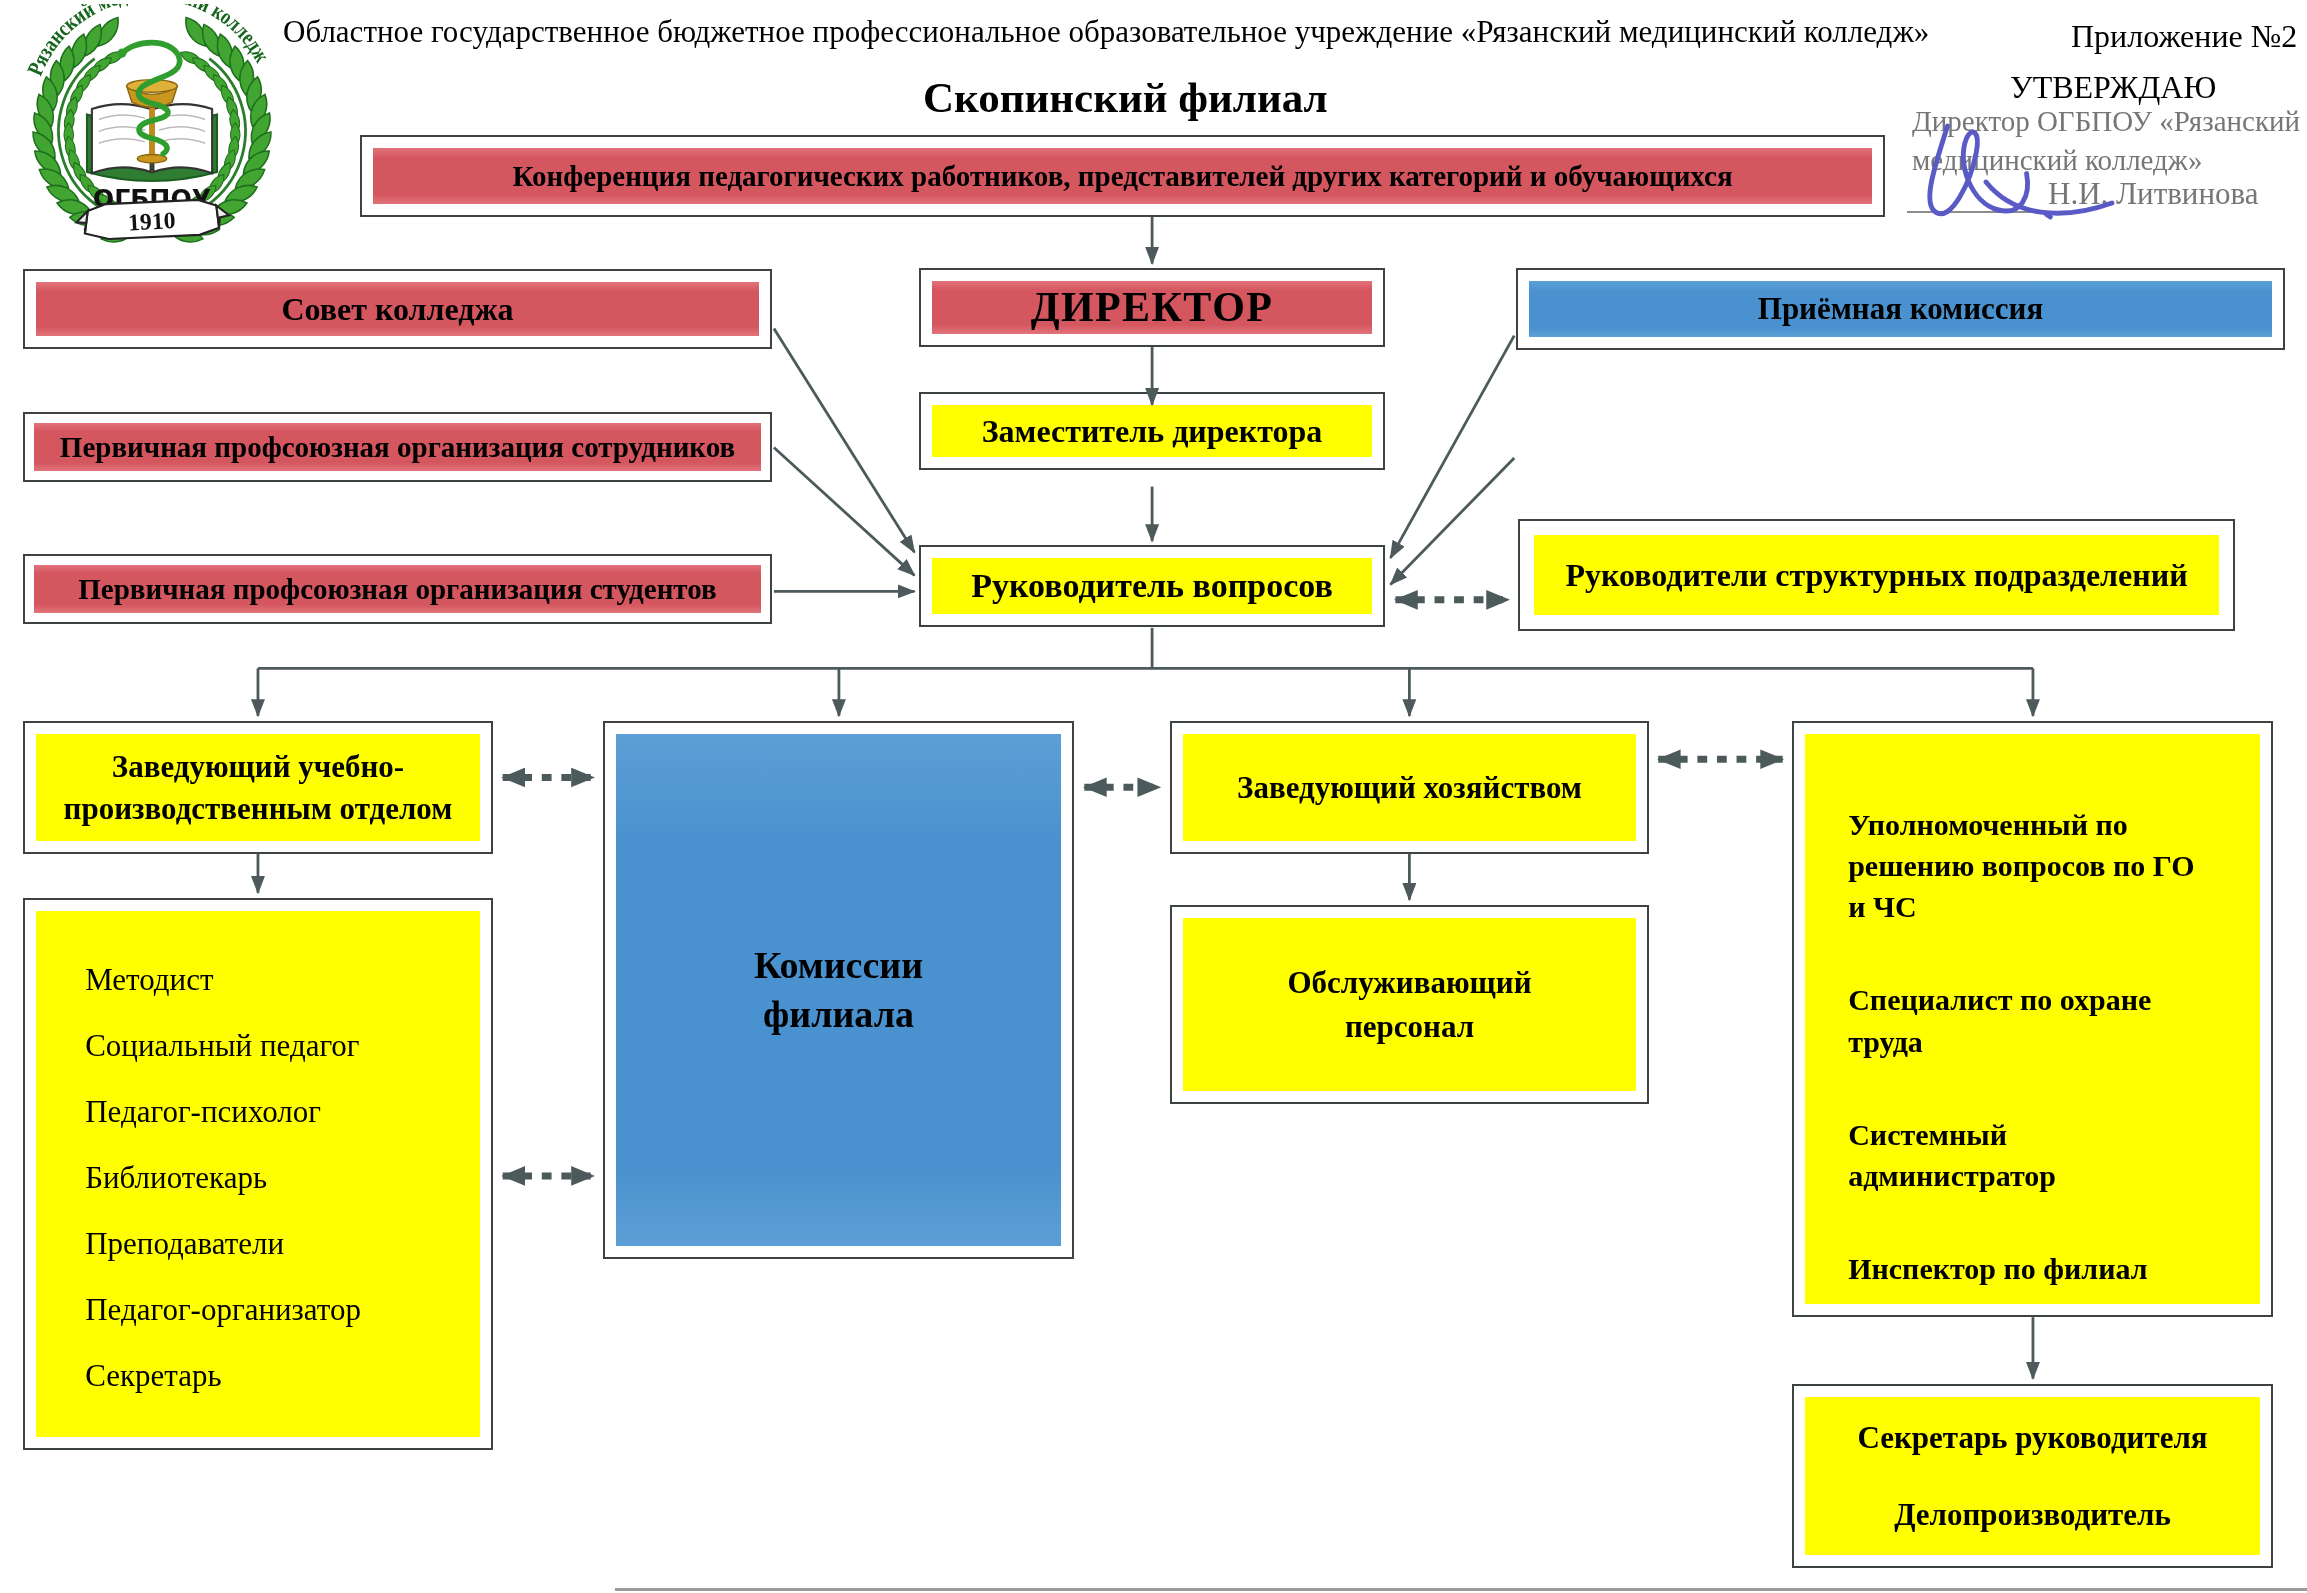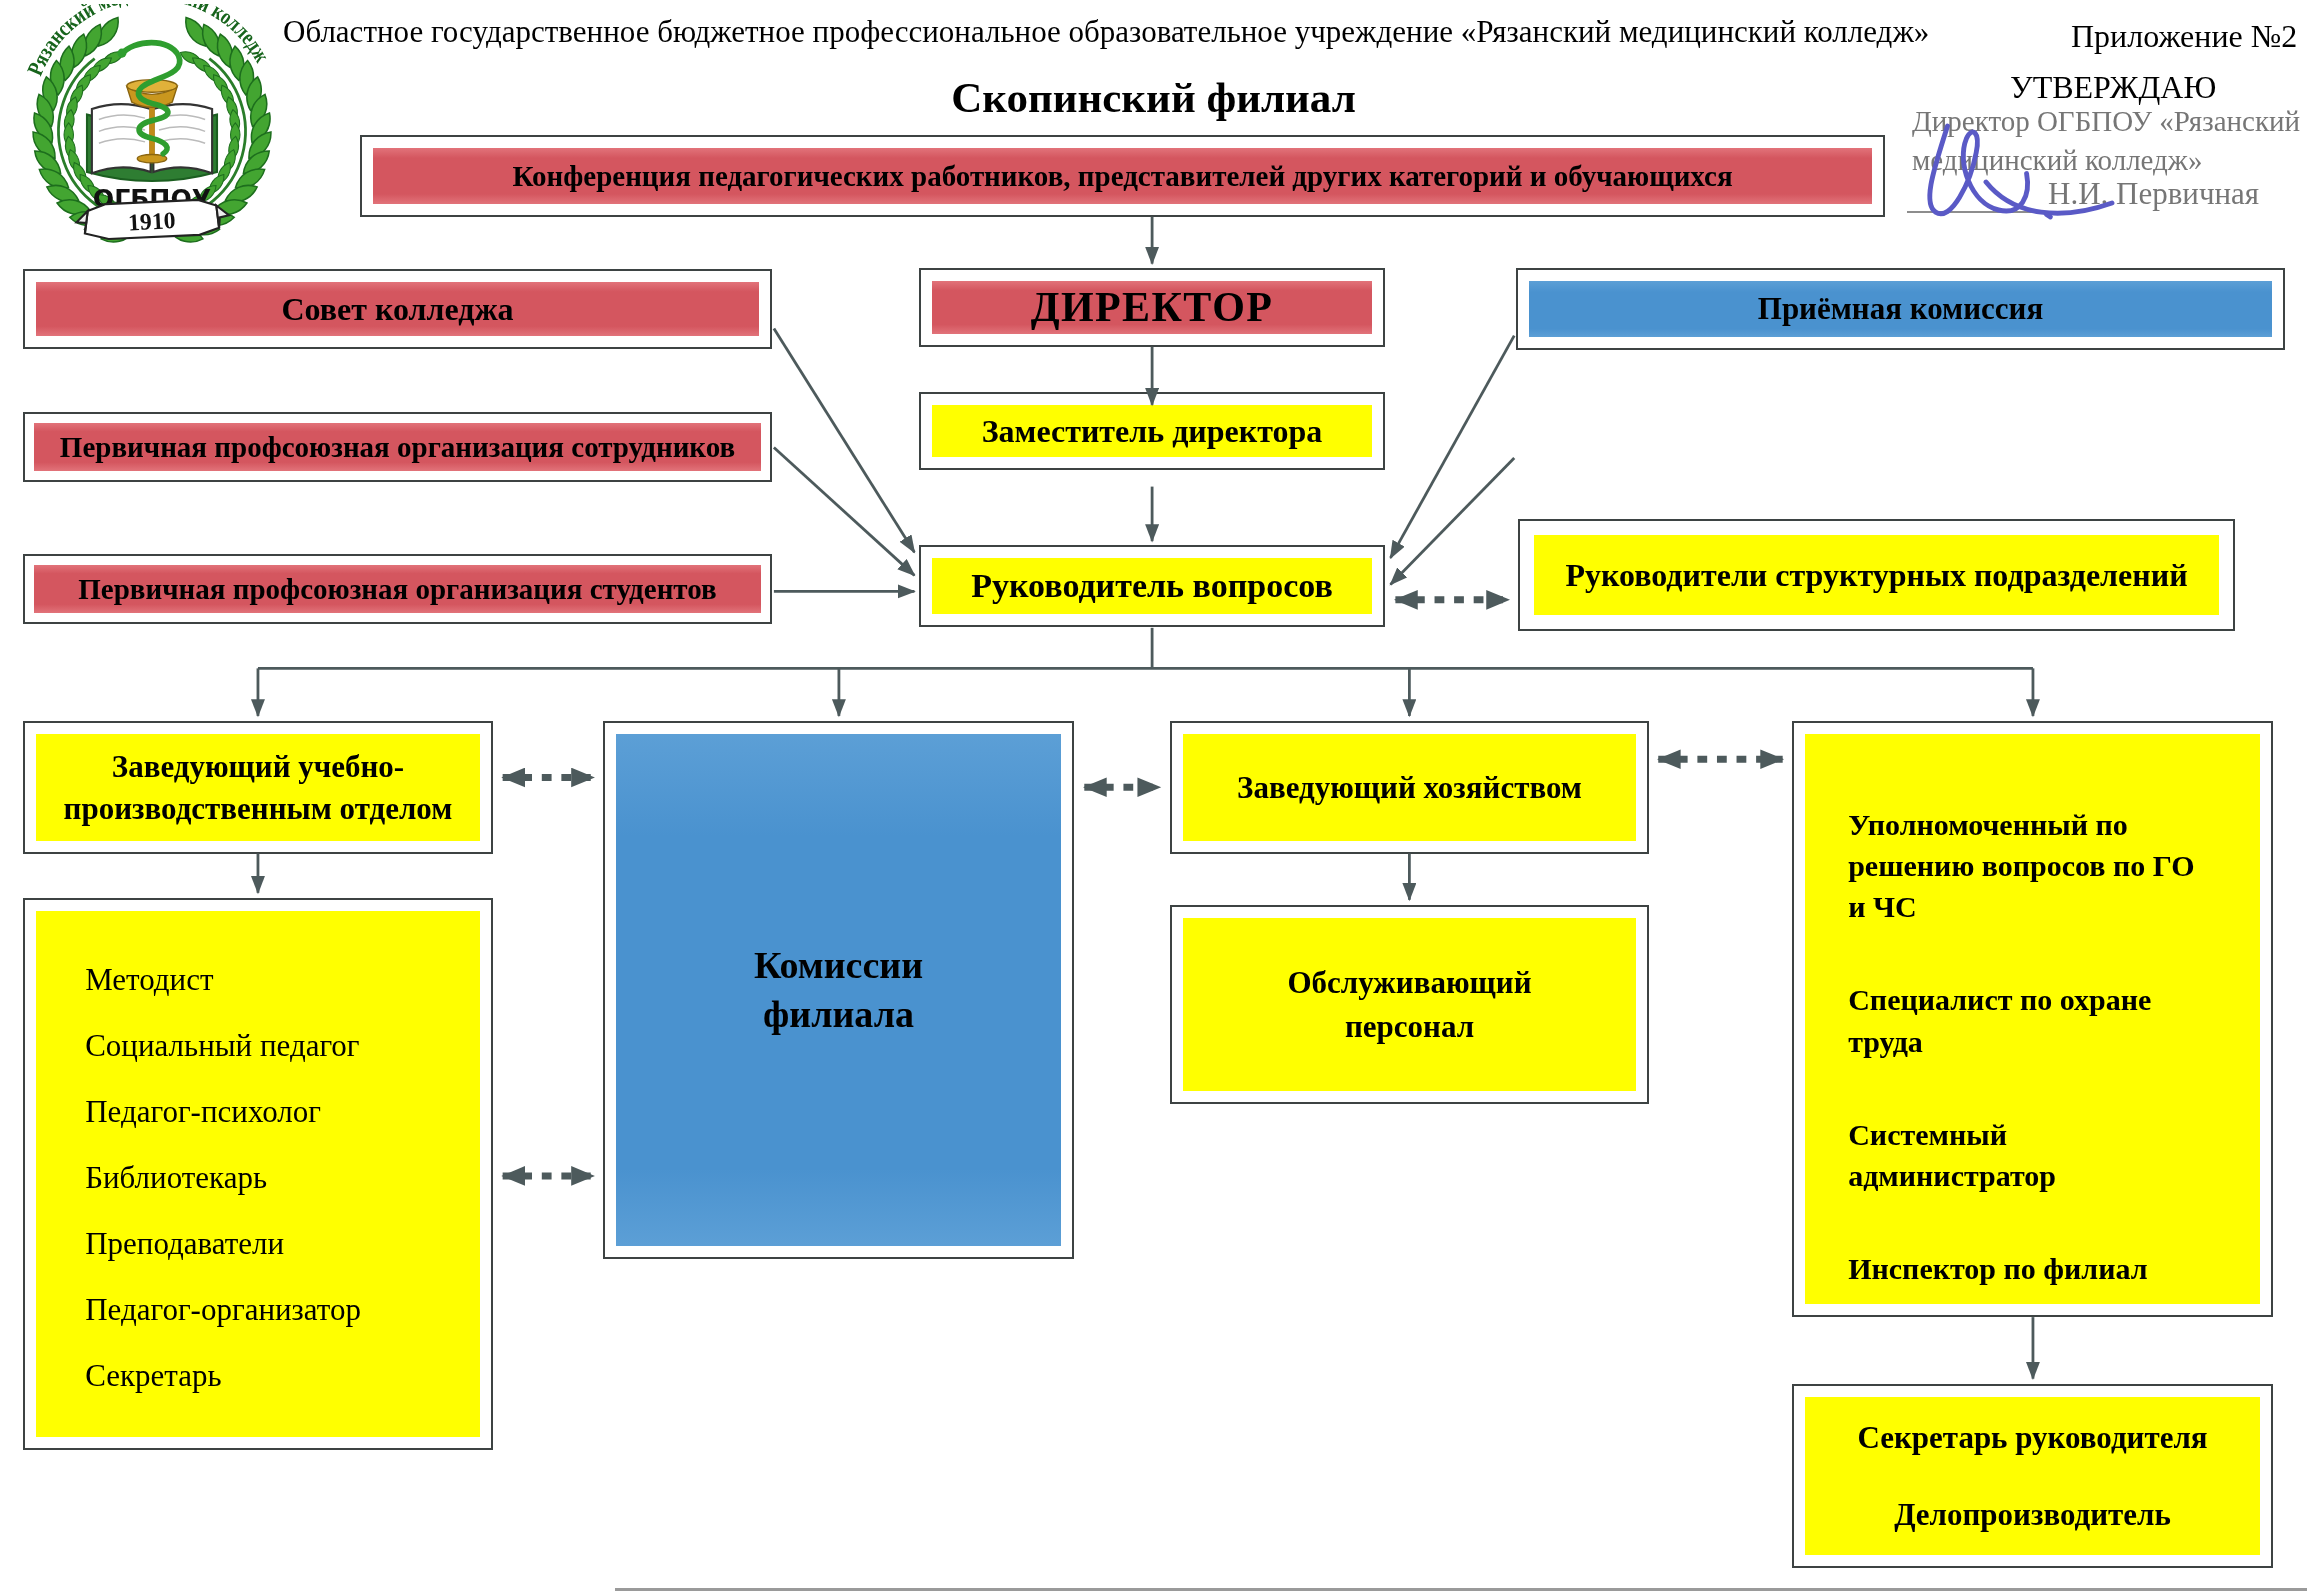--- a/index.html
+++ b/index.html
@@ -17,26 +17,26 @@
   .rsitem{font-weight:700;font-size:30px;line-height:1.37;margin-bottom:52px;white-space:pre-line;text-align:left}
   svg{position:absolute;left:0;top:0}
 </style>
 </head>
 <body>
 
 <div id="page">
 
   <div class="hdr" style="left:283px;top:14px;width:1678px;font-size:31px">Областное государственное бюджетное профессиональное образовательное учреждение «Рязанский медицинский колледж»</div>
   <div class="hdr" style="left:2071px;top:18px;font-size:32px">Приложение №2</div>
-  <div class="hdr" style="left:923px;top:73px;width:461px;text-align:center;font-size:43px;font-weight:700">Скопинский филиал</div>
+  <div class="hdr" style="left:923px;top:73px;width:461px;font-size:43px;font-weight:700">Скопинский филиал</div>
 
   <div class="hdr" style="left:2010px;top:69px;font-size:32px">УТВЕРЖДАЮ</div>
   <div class="hdr gray" style="left:1912px;top:105px;font-size:29px">Директор ОГБПОУ «Рязанский</div>
   <div class="hdr gray" style="left:1912px;top:144px;font-size:29px">медицинский колледж»</div>
-  <div class="hdr gray" style="left:2048px;top:176px;font-size:31px">Н.И. Первичная</div>
+  <div class="hdr gray" style="left:2048px;top:176px;font-size:31px">Н.И. Литвинова</div>
   <div style="position:absolute;left:1907px;top:187px;width:143px;height:24px;border-bottom:2.1px solid #8d8d8d"></div>
 
   <div class="fbox" style="left:360px;top:135px;width:1525px;height:82px">
     <div class="fill red" style="font-size:29px">Конференция педагогических работников, представителей других категорий и обучающихся</div>
   </div>
 
   <div class="fbox" style="left:23px;top:269px;width:749px;height:80px">
     <div class="fill red" style="font-size:32px">Совет колледжа</div>
   </div>
   <div class="fbox" style="left:919px;top:268px;width:466px;height:79px">

